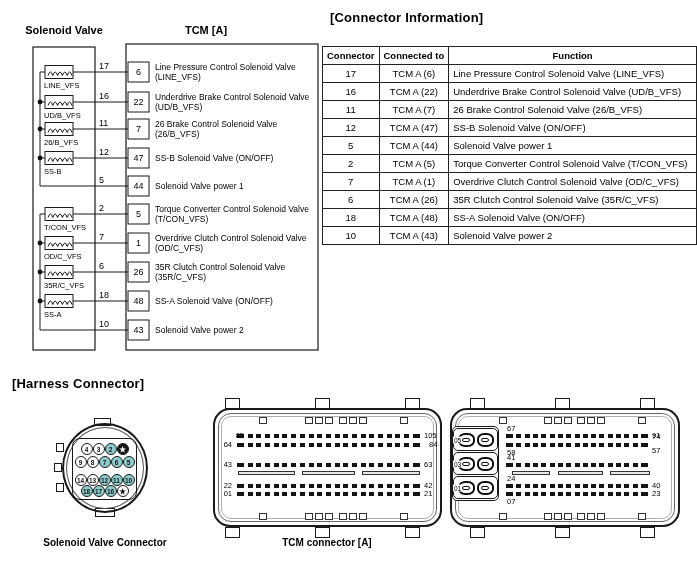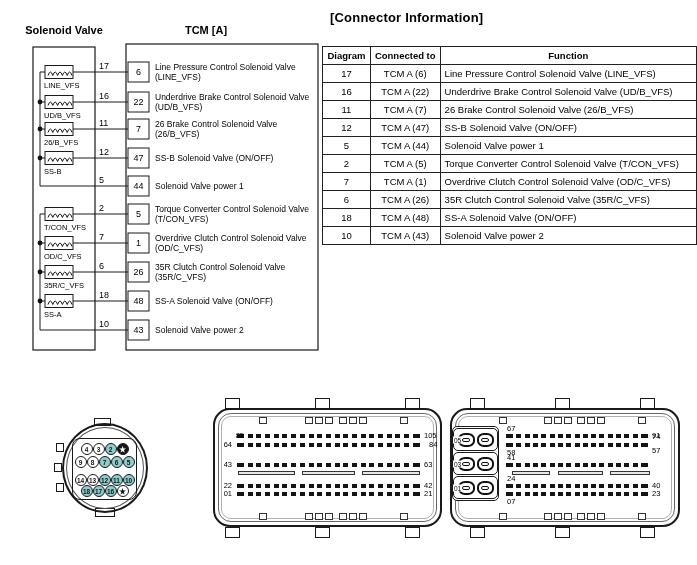--- a/index.html
+++ b/index.html
@@ -169,21 +169,21 @@
 
   <div class="abs h-bracket" style="left:330px;top:10px">[Connector Information]</div>
   <table id="conn-table">
       <colgroup>
         <col style="width: 48px;">
         <col style="width: 68px;">
         <col style="width: 258px;">
       </colgroup>
       <thead>
         <tr>
-          <th>Diagram</th>
+          <th>Connector</th>
           <th>Connected to</th>
           <th>Function</th>
         </tr>
       </thead>
       <tbody>
         <tr>
           <td class="c">17</td>
           <td class="c">TCM A (6)</td>
           <td>Line Pressure Control Solenoid Valve (LINE_VFS)</td>
         </tr>
@@ -228,20 +228,21 @@
           <td>SS-A Solenoid Valve (ON/OFF)</td>
         </tr>
         <tr>
           <td class="c">10</td>
           <td class="c">TCM A (43)</td>
           <td>Solenoid Valve power 2</td>
         </tr>
       </tbody>
     </table>
 
+  <div class="abs h-bracket" style="left:12px;top:376px">[Harness Connector]</div>
 
   <div id="sv-conn" class="abs" style="left:62px;top:423px;width:86px;height:90px">
       <div class="sv-tab" style="left: -6px; top: 20px; width: 8px; height: 9px;"></div>
       <div class="sv-tab" style="left: -8px; top: 40px; width: 8px; height: 9px;"></div>
       <div class="sv-tab" style="left: -6px; top: 60px; width: 8px; height: 9px;"></div>
       <div class="sv-tab" style="left: 32px; top: -5px; width: 17px; height: 8px;"></div>
       <div class="sv-tab" style="left: 33px; top: 85px; width: 20px; height: 9px;"></div>
       <div class="sv-circle" style="left: 0px; top: 0px; width: 86px; height: 90px;">
         <div class="sv-ring"></div>
         <div class="sv-inner" style="left: 8px; top: 13px; width: 65px; height: 62px;">
@@ -588,13 +589,15 @@
         <div class="blabel">01</div>
         <div class="oval">
           <span class="slit"></span>
         </div>
         <div class="oval">
           <span class="slit"></span>
         </div>
       </div>
     </div>
 
+  <div class="abs conn-label" style="left:15px;top:537px;width:180px">Solenoid Valve Connector</div>
+  <div class="abs conn-label" style="left:227px;top:537px;width:200px">TCM connector [A]</div>
 </div>
 
 </body></html>

